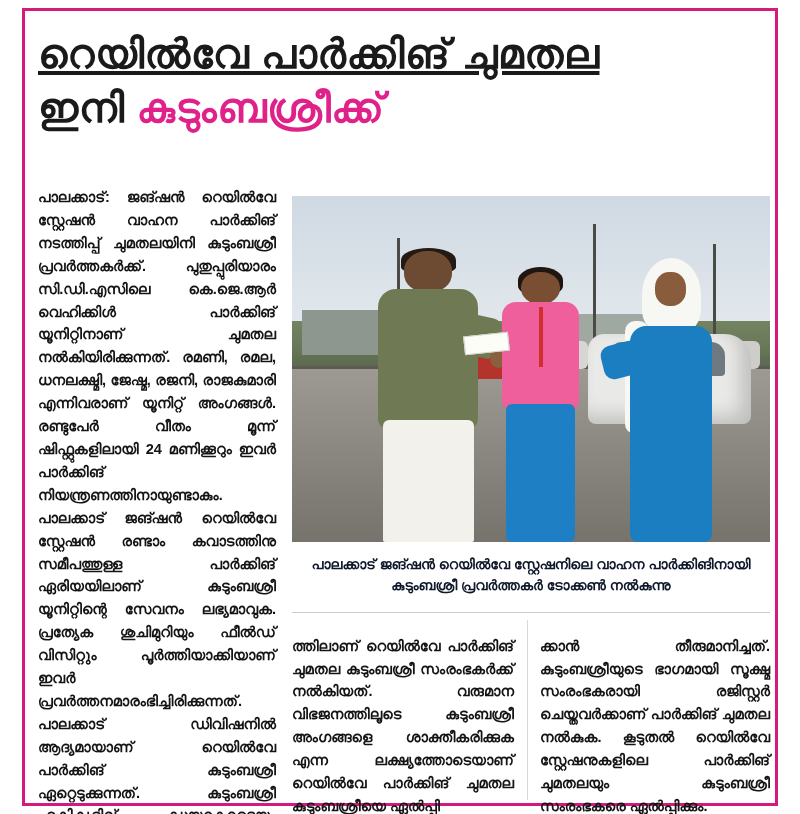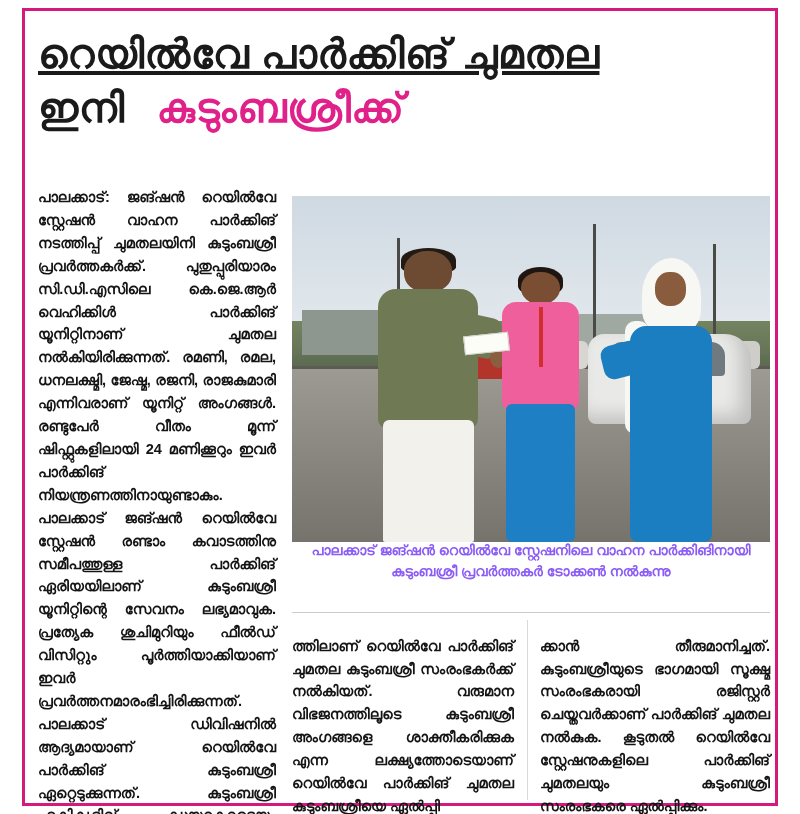--- a/index.html
+++ b/index.html
@@ -72,21 +72,20 @@
     font-size: 41px;
     line-height: 1.18;
     font-weight: bold;
     color: #1a1a1a;
     letter-spacing: 0.5px;
     white-space: nowrap;
     margin-top: 6px;
   }
   .headline-accent {
     color: #e0218a;
-    margin-left: 20px;
   }
 
   
   .col-left {
     position: absolute;
     left: 38px;
     top: 186px;
     width: 238px;
     font-size: 14.6px;
     line-height: 1.57;
@@ -325,25 +324,25 @@
     width: 9%;
     height: 5%;
     background: #fdfdf8;
     border: 1px solid #cfcfc6;
     transform: rotate(-6deg);
   }
 
   .caption {
     position: absolute;
     left: 292px;
-    top: 540px;
+    top: 554px;
     width: 478px;
     font-size: 14px;
     line-height: 1.5;
-    color: #8b5cf6;
+    color: #0f172a;
     text-align: center;
     font-weight: bold;
   }
 
   .divider-under-photo {
     position: absolute;
     left: 292px;
     top: 612px;
     width: 478px;
     height: 1px;

